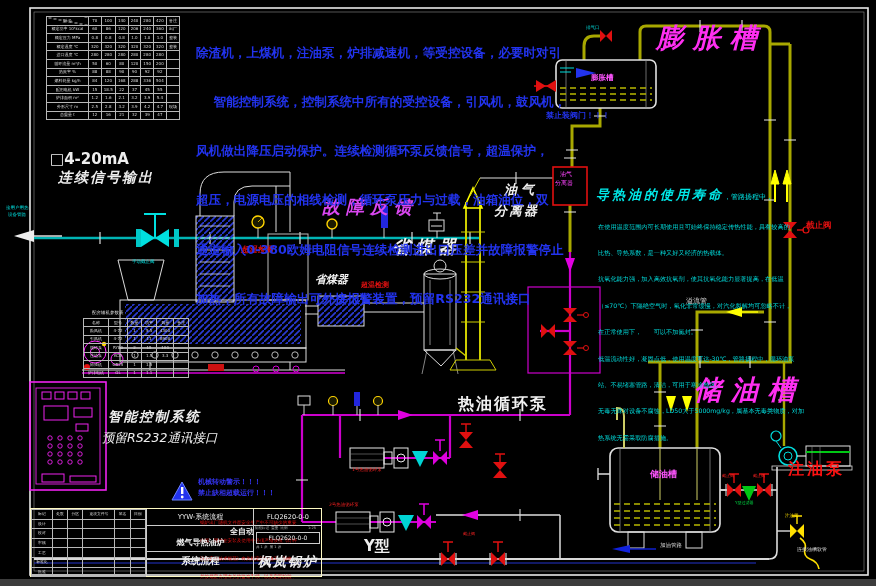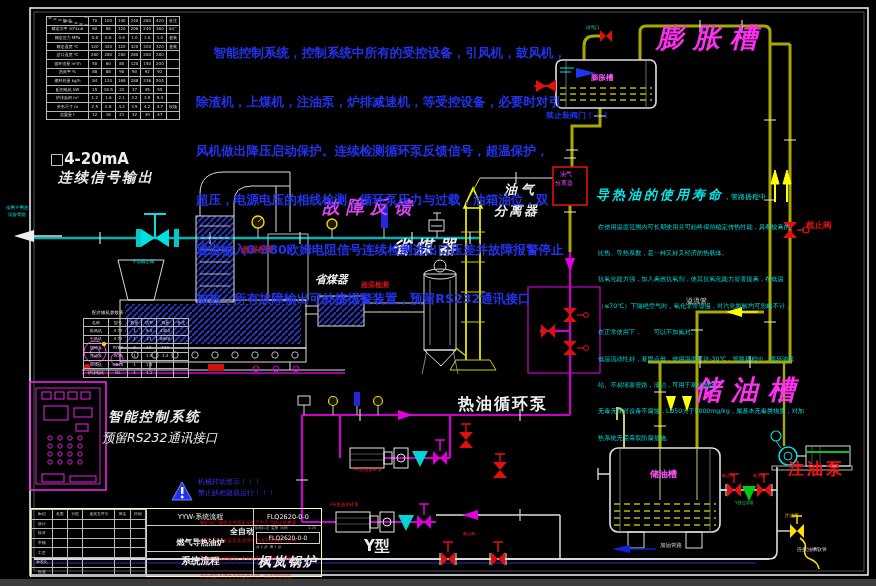--- a/index.html
+++ b/index.html
@@ -6,21 +6,21 @@
   #stage{position:relative;width:876px;height:586px;background:#000;overflow:hidden;
          font-family:"DejaVu Sans",sans-serif;}
   #stage svg{position:absolute;left:0;top:0;}
   .lbl{position:absolute;white-space:pre;line-height:1.05;}
   .note{position:absolute;color:#2233ee;font-weight:bold;font-size:12.6px;line-height:16.4px;white-space:pre;}
   .cyan-note{position:absolute;color:#00dcdc;font-size:6.2px;line-height:8.8px;white-space:pre;width:272px;}
   .cyan-title{position:absolute;color:#00e8e8;white-space:pre;}
   .cyan-title .big{font-size:13px;font-weight:bold;font-style:italic;letter-spacing:3px;}
   .cyan-title .sm{font-size:7px;}
   .red-note{position:absolute;color:#e01010;font-size:4.6px;line-height:6px;width:140px;white-space:pre;}
-  .warn{position:absolute;color:#3333ee;font-weight:normal;font-size:7px;white-space:pre;}
+  .warn{position:absolute;color:#3333ee;font-weight:bold;font-size:7px;white-space:pre;}
   table{border-collapse:collapse;position:absolute;color:#ddd;background:transparent;}
   table td{border:0.5px solid #b8b8b8;padding:0 1px;font-size:4px;line-height:6px;
            white-space:nowrap;overflow:hidden;text-align:center;}
   #spec-table{left:46px;top:16px;width:134px;}
   #spec-table td{height:7.6px;}
   #spec-table tr:first-child td:first-child{
      background:linear-gradient(to top right,transparent 48%,#b8b8b8 48%,#b8b8b8 52%,transparent 52%);}
   #aux-table{left:83px;top:318px;width:106px;}
   #aux-table td{height:7.4px;}
   #tb-left{left:0;top:0;width:115px;height:67px;}
@@ -390,22 +390,22 @@
       <div class="lbl" style="left: 785px; top: 514px; color: rgb(255, 224, 0); font-size: 4.5px;">注油阀</div>
       <div class="lbl" style="left: 797px; top: 547px; color: rgb(221, 221, 221); font-size: 5px;">连接油槽软管</div>
       <div class="lbl" style="left: 660px; top: 543px; color: rgb(221, 221, 221); font-size: 5.5px;">加油管路</div>
       <div class="lbl" style="left: 132px; top: 260px; color: rgb(0, 224, 224); font-size: 4.5px;">手动截止阀</div>
       <div class="lbl" style="left: 6px; top: 206px; color: rgb(0, 224, 224); font-size: 4.5px;">接用户用热</div>
       <div class="lbl" style="left: 8px; top: 213px; color: rgb(0, 224, 224); font-size: 4.5px;">设备管路</div>
       <div class="lbl" style="left: 92px; top: 311px; color: rgb(221, 221, 221); font-size: 4.5px;">配套辅机参数表</div>
     </div>
 
   <div class="note" style="left:196px;top:12px;">
+    <div>除渣机，上煤机，注油泵，炉排减速机，等受控设备，必要时对引</div>
     <div>    智能控制系统，控制系统中所有的受控设备，引风机，鼓风机，</div>
-    <div>除渣机，上煤机，注油泵，炉排减速机，等受控设备，必要时对引</div>
     <div>风机做出降压启动保护。连续检测循环泵反馈信号，超温保护，</div>
     <div>超压，电源电压的相线检测，循环泵压力与过载，油箱油位，双</div>
     <div>通道输入0-380欧姆电阻信号连续检测进出口压差并故障报警停止</div>
     <div>加热，所有故障输出可外接报警装置，预留RS232通讯接口</div>
   </div>
 
   <div class="cyan-title" style="left:596px;top:184px;"><span class="big">导热油的使用寿命</span><span class="sm">，管路扬程中，</span></div>
   <div class="cyan-note" style="left:598px;top:205px;">
     <div>在使用温度范围内可长期使用且可始终保持稳定传热性能，具有较高的</div>
     <div>比热、导热系数，是一种又好又经济的热载体。</div>

